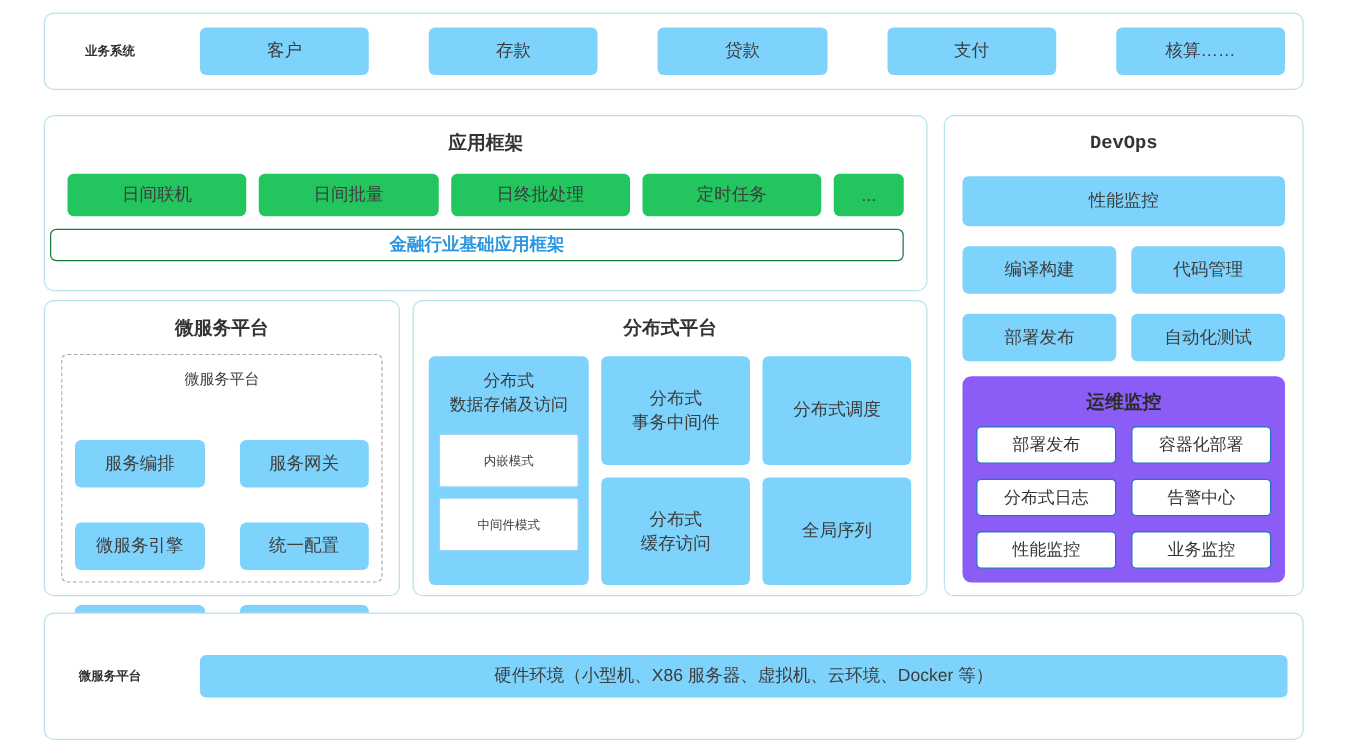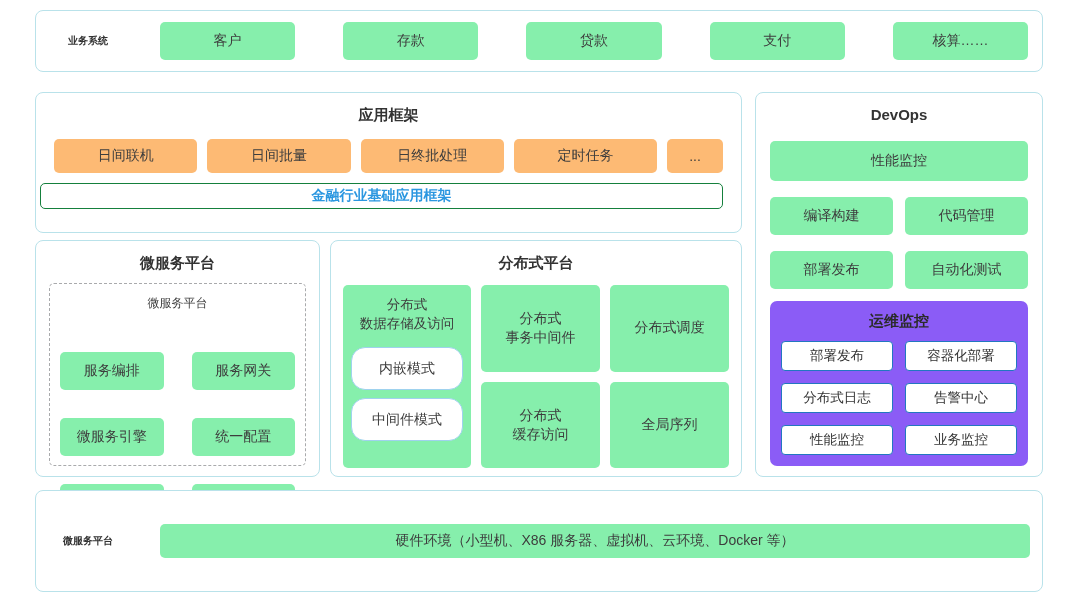--- a/index.html
+++ b/index.html
@@ -31,30 +31,30 @@
   }
   .side-label {
     width: 96px;
     text-align: center;
     font-size: 10px;
     font-weight: 600;
     color: #333333;
     flex: 0 0 auto;
   }
   .box {
-    background: #86efac;
+    background: #7dd3fc;
     border-radius: 5px;
     display: flex;
     align-items: center;
     justify-content: center;
     font-size: 14px;
     color: #3d3d3d;
     text-align: center;
   }
-  .box.blue { background: #fdba74; }
+  .box.blue { background: #22c55e; }
   .ml { white-space: pre-line; line-height: 19px; }
 
   
   .top-panel {
     left: 35px; top: 10px; width: 1008px; height: 62px;
     display: flex; align-items: center; padding: 0 14px 0 4px;
   }
   .top-items { flex: 1; display: flex; gap: 48px; margin-left: 24px; }
   .top-items .box { flex: 1; height: 38px; }
 
@@ -89,27 +89,27 @@
     grid-template-rows: 1fr 1fr; gap: 10px;
   }
   .storage {
     grid-row: 1 / 3; grid-column: 1;
     flex-direction: column; justify-content: flex-start;
     padding: 10px 8px 8px 8px;
   }
   .storage-title { font-size: 13.5px; margin-bottom: 6px; }
   .white-box {
     width: 100%; height: 43px; margin-top: 8px;
-    background: #ffffff; border: 1px solid #9fd2ee; border-radius: 14px;
+    background: #ffffff; border: 1px solid #9fd2ee; border-radius: 2px;
     display: flex; align-items: center; justify-content: center;
-    font-size: 14px; color: #3d3d3d;
-  }
-
-  
-  .devops-panel { left: 755px; top: 92px; width: 288px; height: 385px; }
+    font-size: 10px; color: #3d3d3d;
+  }
+
+  
+  .devops-panel { left: 755px; top: 92px; width: 288px; height: 385px; font-family: Liberation Mono, monospace; }
   .devops-inner { margin: 0 14px; }
   .dev-wide { margin-top: 16px; height: 40px; }
   .devops-grid { margin-top: 16px; display: grid; grid-template-columns: 1fr 1fr; gap: 16px 12px; }
   .devops-grid .box { height: 38px; }
   .monitor {
     margin-top: 12px; height: 165px;
     background: #8b5cf6; border-radius: 7px;
     padding: 9px 11px 10px 11px;
   }
   .monitor-title { text-align: center; font-size: 15px; font-weight: 600; color: #2b2b2b; margin: 2px 0 10px 0; }

